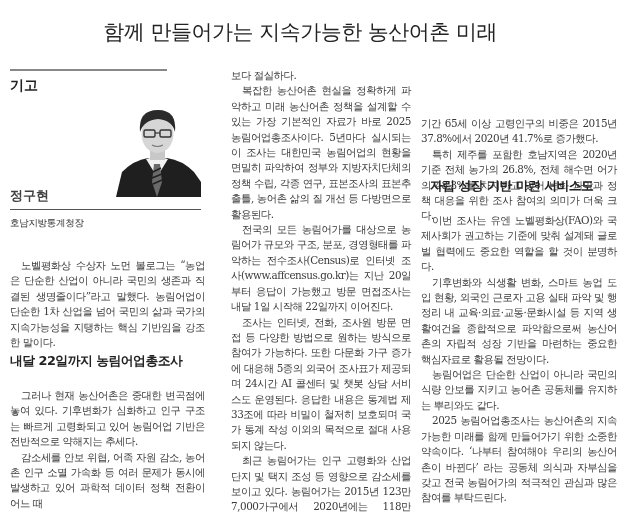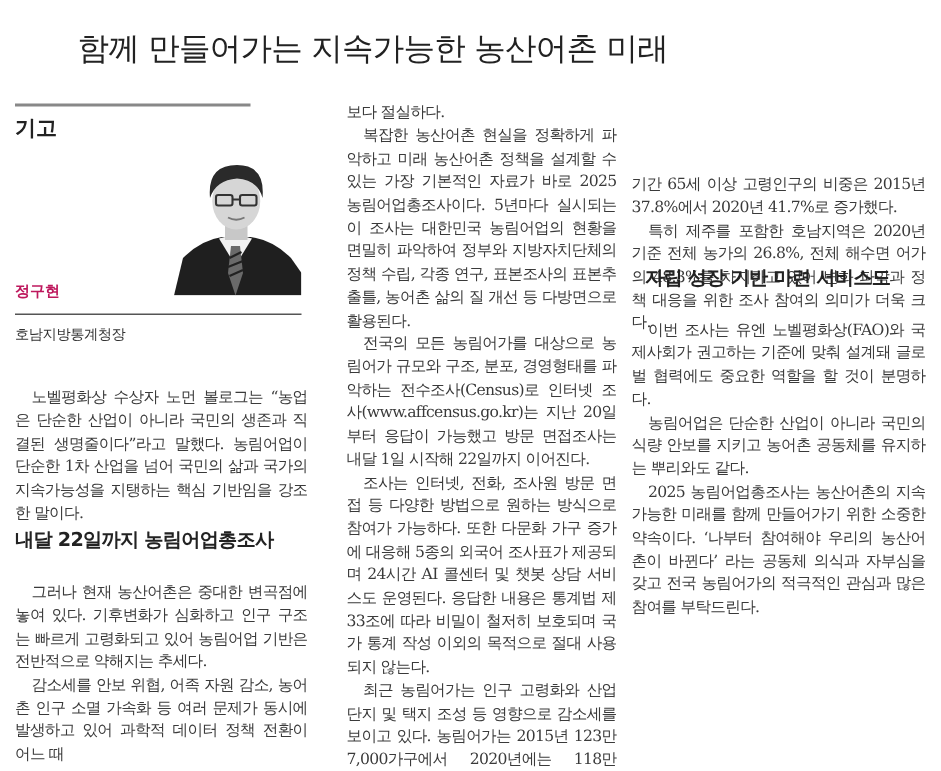--- a/index.html
+++ b/index.html
@@ -1,34 +1,34 @@
 <!DOCTYPE html>
 <html><head>
   <meta charset="utf-8">
   <style>
     * { box-sizing: border-box; margin: 0; padding: 0; }
     html, body { width: 627px; height: 514px; background: #ffffff; overflow: hidden; }
     body { position: relative; font-family: "DejaVu Serif", serif; color: #333; }
     .headline {
-      position: absolute; left: 0; top: 18px; width: 497px; text-align: center;
+      position: absolute; left: 0; top: 18px; width: 497px; text-align: right;
       font-family: "DejaVu Sans", sans-serif; font-size: 21px; color: #222; letter-spacing: -0.5px;
     }
     .col { position: absolute; top: 68px; font-size: 10.4px; line-height: 15.4px; letter-spacing: -0.45px; color: #3a3a3a; text-align: justify; }
     .col2 { left: 216px; width: 195px; }
     .col p { text-indent: 11px; margin-left: 15px; }
     .col p.noindent { text-indent: 0; }
     .rule-top { position: absolute; left: 10px; top: 69px; width: 157px; height: 2px; background: #888; }
     .section-tag {
       position: absolute; left: 10px; top: 77px; font-family: "DejaVu Sans", sans-serif;
       font-weight: bold; font-size: 14px; color: #222; text-align: center;
     }
     .photo { position: absolute; left: 114px; top: 102px; width: 87px; height: 95px; background: #fff; overflow: hidden; }
     .author-name {
       position: absolute; left: 10px; top: 187px; font-family: "DejaVu Sans", sans-serif;
-      font-weight: bold; font-size: 10px; color: #be185d;
+      font-weight: bold; font-size: 13px; color: #404040;
     }
     .rule-author { position: absolute; left: 10px; top: 209px; width: 191px; height: 1px; background: #555; }
     .author-title { position: absolute; left: 10px; top: 217px; font-family: "DejaVu Sans", sans-serif; font-size: 9.5px; color: #333; letter-spacing: -0.3px; }
     .body1 { position: absolute; left: 10px; top: 258px; width: 195px; font-size: 10.4px; line-height: 15.4px; letter-spacing: -0.45px; color: #3a3a3a; text-align: justify; }
     .body1 p { text-indent: 11px; }
     .subhead {
       font-family: "DejaVu Sans", sans-serif; font-size: 12.8px; color: #222; font-weight: bold;
       letter-spacing: -0.5px; line-height: 18px;
     }
     .subhead1 { position: absolute; left: 10px; top: 352px; }
@@ -95,15 +95,16 @@
   <p>최근 농림어가는 인구 고령화와 산업단지 및 택지 조성 등 영향으로 감소세를 보이고 있다. 농림어가는 2015년 123만 7,000가구에서 2020년에는 118만 5,000가구로 4.2% 줄었으며 같은</p>
 </div>
 
 <div class="body3a">
   <p class="noindent">기간 65세 이상 고령인구의 비중은 2015년 37.8%에서 2020년 41.7%로 증가했다.</p>
   <p>특히 제주를 포함한 호남지역은 2020년 기준 전체 농가의 26.8%, 전체 해수면 어가의 48.3%를 차지하고 있어 변화 파악과 정책 대응을 위한 조사 참여의 의미가 더욱 크다.</p>
 </div>
 <div class="subhead subhead2">자립 성장 기반 마련 서비스도</div>
 <div class="body3b">
   <p>이번 조사는 유엔 노벨평화상(FAO)와 국제사회가 권고하는 기준에 맞춰 설계돼 글로벌 협력에도 중요한 역할을 할 것이 분명하다.</p>
+  <p>기후변화와 식생활 변화, 스마트 농업 도입 현황, 외국인 근로자 고용 실태 파악 및 행정리 내 교육·의료·교통·문화시설 등 지역 생활여건을 종합적으로 파악함으로써 농산어촌의 자립적 성장 기반을 마련하는 중요한 핵심자료로 활용될 전망이다.</p>
   <p>농림어업은 단순한 산업이 아니라 국민의 식량 안보를 지키고 농어촌 공동체를 유지하는 뿌리와도 같다.</p>
   <p>2025 농림어업총조사는 농산어촌의 지속가능한 미래를 함께 만들어가기 위한 소중한 약속이다. ‘나부터 참여해야 우리의 농산어촌이 바뀐다’ 라는 공동체 의식과 자부심을 갖고 전국 농림어가의 적극적인 관심과 많은 참여를 부탁드린다.</p>
 </div>
 
 </body></html>

